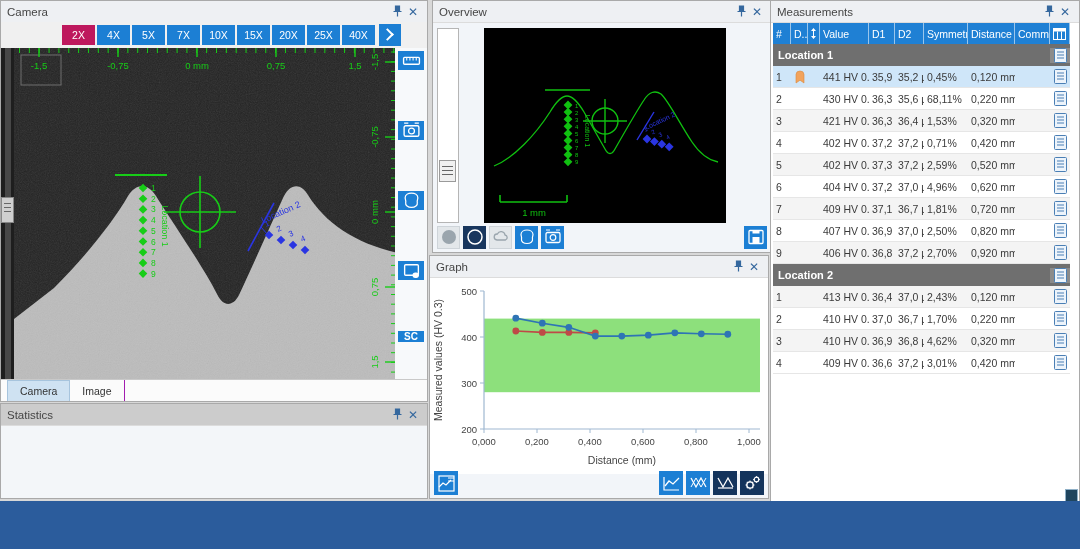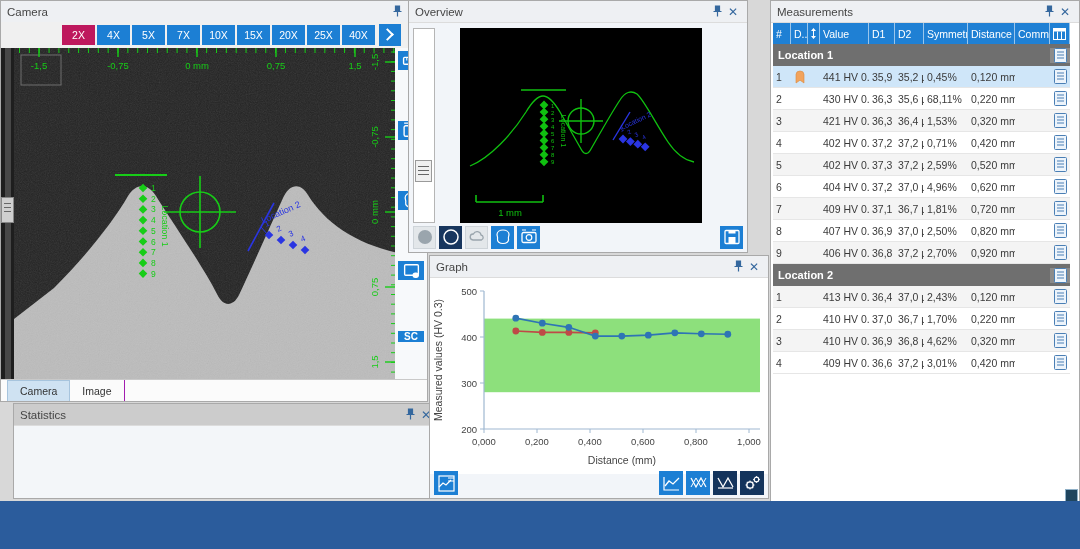--- a/index.html
+++ b/index.html
@@ -24,23 +24,23 @@
   .grip{margin:5px 2px;height:12px;background-image:linear-gradient(#666 1px,transparent 1px);background-size:100% 4px;}
   .side-tools{position:absolute;top:47px;right:0;width:32px;height:334px;background:#f7f9fb;display:flex;flex-direction:column;align-items:center;padding-top:3px;box-sizing:border-box;gap:45px;}
   .tool-btn{width:26px;height:26px;background:#1c7fd4;margin-bottom:6px;display:flex;align-items:center;justify-content:center;}
   .tool-btn svg{width:19px;height:19px;}
   .tool-btn .sc{color:#fff;font-size:10px;font-weight:bold;}
   .tool-spacer{flex:1;}
   .tabs{position:absolute;left:0;bottom:0;right:0;height:21px;background:#fbfbfb;border-top:1px solid #c9c9c9;display:flex;padding-left:6px;}
   .tab{padding:0 12px;font-size:10.5px;color:#333;display:flex;align-items:center;border-right:1px solid #a21caf;}
   .tab.active{background:#cfe2f2;border:1px solid #a7c4dd;border-bottom:none;}
   
-  #statistics-panel{left:13px;top:403px;width:428px;height:96px;background:#f3f6f9;}
-  
-  #overview-panel{left:408px;top:0;width:340px;height:253px;}
+  #statistics-panel{left:0;top:403px;width:428px;height:96px;background:#f3f6f9;}
+  
+  #overview-panel{left:432px;top:0;width:340px;height:253px;}
   .ov-slider{position:absolute;left:4px;top:27px;width:22px;height:195px;background:#fff;border:1px solid #b5b5b5;box-sizing:border-box;}
   .ov-slider-handle{position:absolute;left:1px;top:131px;width:17px;height:22px;background:#f0f0f0;border:1px solid #9a9a9a;box-sizing:border-box;}
   #overview-scene{position:absolute;left:51px;top:27px;width:242px;height:195px;background:#000;}
   .ov-toolbar{position:absolute;left:4px;bottom:3px;right:4px;height:24px;display:flex;align-items:center;}
   .ov-btn{width:23px;height:23px;display:flex;align-items:center;justify-content:center;margin-right:3px;box-sizing:border-box;}
   .ov-btn svg{width:18px;height:18px;}
   .ov-btn.blue{background:#1c7fd4;}
   .ov-btn.navy{background:#18365e;}
   .ov-btn.gray{background:#e3e7ea;border:1px solid #ced4d9;}
   .ov-btn.last{margin-left:auto;margin-right:0;}

